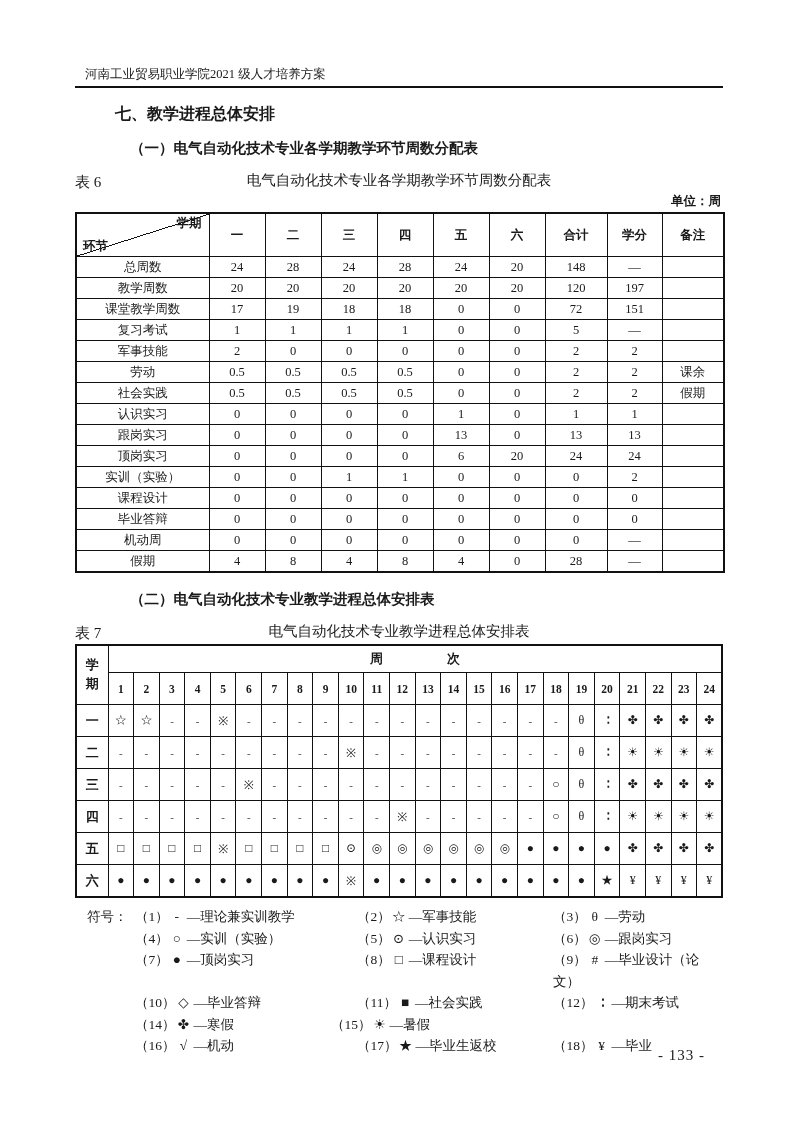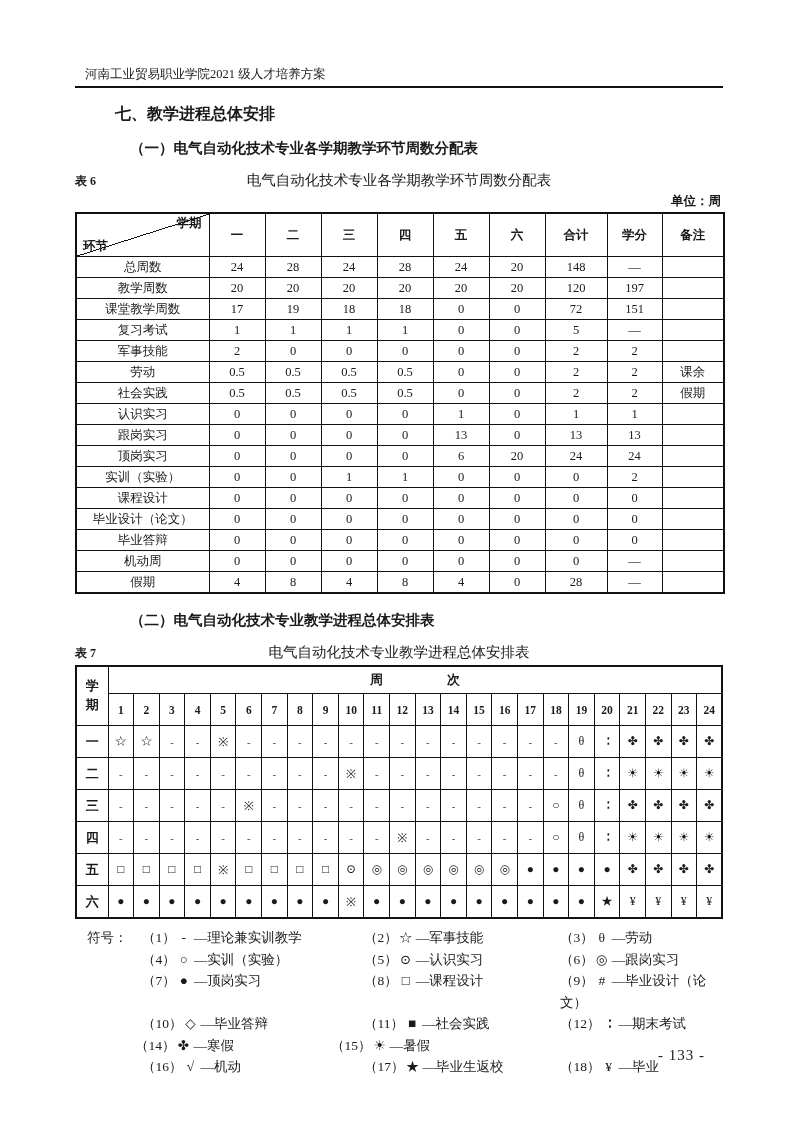--- a/index.html
+++ b/index.html
@@ -10,21 +10,21 @@
   }
   .content{padding:66px 70px 0 75px;}
   
   .doc-header{display:flex;justify-content:flex-start;align-items:flex-end;
     font-size:12.5px;padding:0 2px 3px 10px;}
   .header-rule{border:none;border-top:2.5px solid #111;margin:0;}
   
   .sec-title{font-weight:bold;font-size:16px;margin:16px 0 0 40px;}
   .sub-title{font-weight:bold;font-size:14.5px;margin:14px 0 0 55px;}
   .tbl-caption{position:relative;margin-top:13px;height:20px;}
-  .tbl-label{position:absolute;left:0;top:2px;font-size:12px;font-weight:bold;}
+  .tbl-label{position:absolute;left:0;top:2px;font-size:15px;}
   .tbl-title{text-align:center;font-weight:normal;font-size:14.5px;}
   .unit-line{text-align:right;font-weight:bold;font-size:12.5px;margin:2px 2px 2px 0;}
   
   table{border-collapse:collapse;table-layout:fixed;}
   .t6{width:648px;margin-top:1px;}
   .t6 th,.t6 td{border:1px solid #111;text-align:center;vertical-align:middle;
     font-size:12.5px;padding:0;overflow:hidden;}
   .t6{border:2px solid #111;}
   .t6 thead th{font-weight:bold;height:42px;}
   .t6 tbody td{height:20px;}
@@ -40,21 +40,21 @@
   .t7 .weeknums th{height:31px;font-size:11.5px;font-weight:bold;}
   .t7 tbody td{height:31px;font-size:12px;}
   .t7 .semcell{font-size:13px;font-weight:bold;}
   .stack{display:inline-block;max-width:1.05em;word-break:break-all;line-height:1.45;}
   .t7 td.sym-dash{color:#444;font-size:11px;}
   
   .legend{margin:8px 0 0 12px;font-size:13.5px;line-height:21.5px;}
   .lg-row{display:flex;}
   .lg-label{width:48px;flex:0 0 48px;}
   .lg-item{display:block;}
-  .lg-1{width:222px;flex:0 0 222px;margin-left:7px;}
+  .lg-1{width:222px;flex:0 0 222px;}
   .lg-2{width:196px;flex:0 0 196px;}
   .lg-3{flex:1;}
   .lg-sym{display:inline-block;min-width:14px;text-align:center;margin:0 3px 0 1px;}
   
   .page-num{position:absolute;right:88px;bottom:58px;font-size:15px;letter-spacing:1px;}
 </style>
 </head>
 <body>
 
 <div class="content">
@@ -232,32 +232,20 @@
           <td>1</td>
           <td>1</td>
           <td>0</td>
           <td>0</td>
           <td>0</td>
           <td>2</td>
           <td></td>
         </tr>
         <tr>
           <td>课程设计</td>
-          <td>0</td>
-          <td>0</td>
-          <td>0</td>
-          <td>0</td>
-          <td>0</td>
-          <td>0</td>
-          <td>0</td>
-          <td>0</td>
-          <td></td>
-        </tr>
-        <tr>
-          <td>毕业设计（论文）</td>
           <td>0</td>
           <td>0</td>
           <td>0</td>
           <td>0</td>
           <td>0</td>
           <td>0</td>
           <td>0</td>
           <td>0</td>
           <td></td>
         </tr>

